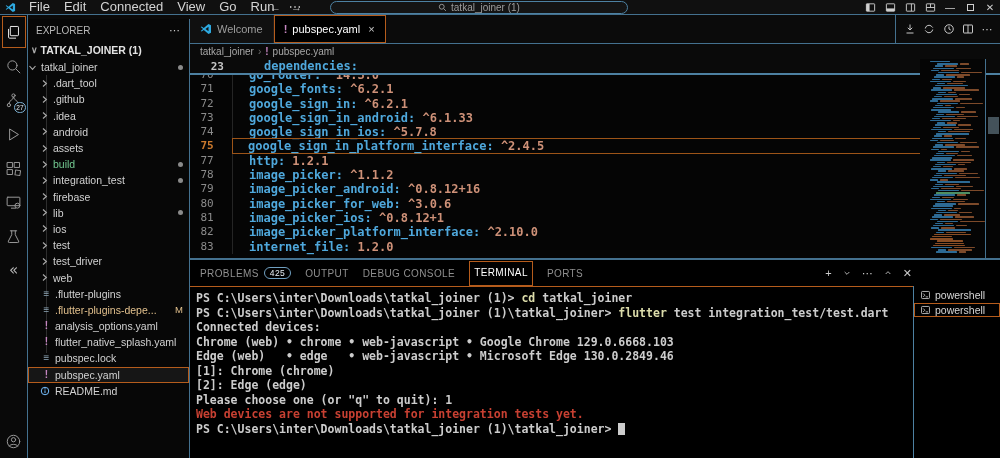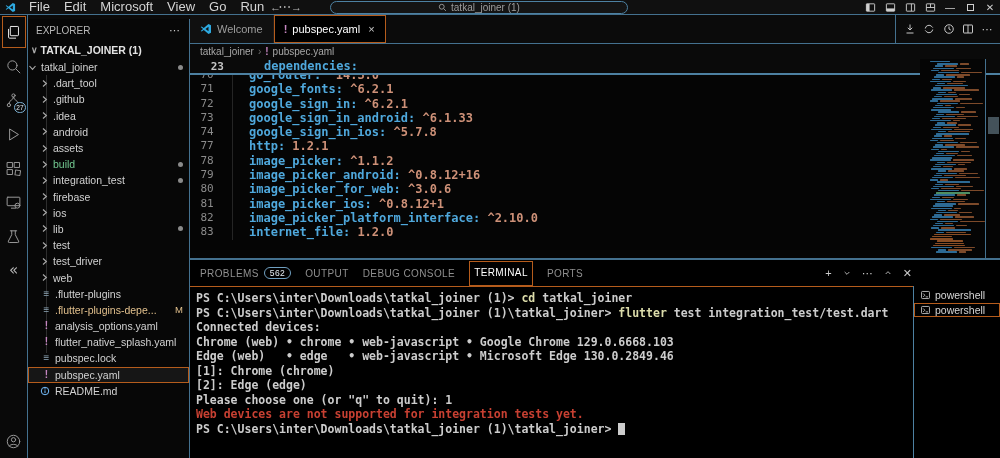--- a/index.html
+++ b/index.html
@@ -125,21 +125,21 @@
 
   <header class="titlebar">
     <span class="vslogo">
       <svg width="11" height="11" viewBox="0 0 24 24">
           <path fill="#2da9e0" d="M17 2l5 2.4v15.2L17 22l-9.5-8.2-4.2 3.2-1.8-1 4.6-4L1.5 8l1.8-1 4.2 3.2L17 2zm0 5.5L11 12l6 4.5v-9z"></path>
         </svg>
     </span>
     <nav class="menubar" id="menubar">
         <div class="menu-item">File</div>
         <div class="menu-item">Edit</div>
-        <div class="menu-item">Microsoft</div>
+        <div class="menu-item">Connected</div>
         <div class="menu-item">View</div>
         <div class="menu-item">Go</div>
         <div class="menu-item">Run</div>
         <div class="menu-item">⋯</div>
       </nav>
     <div class="nav-arrows">
       <span>←</span>
       <span>→</span>
     </div>
     <div class="cmd-center">
@@ -331,30 +331,30 @@
               </svg>
             </span>
             <span class="lbl">firebase</span>
           </div>
           <div class="trow child">
             <span class="chev">
               <svg width="9" height="9" viewBox="0 0 24 24" fill="none" stroke="#ababab" stroke-width="3">
                 <path d="M8 4l9 8-9 8"></path>
               </svg>
             </span>
-            <span class="lbl">ios</span>
-          </div>
-          <div class="trow child">
-            <span class="chev">
-              <svg width="9" height="9" viewBox="0 0 24 24" fill="none" stroke="#ababab" stroke-width="3">
-                <path d="M8 4l9 8-9 8"></path>
-              </svg>
-            </span>
             <span class="lbl">lib</span>
             <span class="dot"></span>
+          </div>
+          <div class="trow child">
+            <span class="chev">
+              <svg width="9" height="9" viewBox="0 0 24 24" fill="none" stroke="#ababab" stroke-width="3">
+                <path d="M8 4l9 8-9 8"></path>
+              </svg>
+            </span>
+            <span class="lbl">ios</span>
           </div>
           <div class="trow child">
             <span class="chev">
               <svg width="9" height="9" viewBox="0 0 24 24" fill="none" stroke="#ababab" stroke-width="3">
                 <path d="M8 4l9 8-9 8"></path>
               </svg>
             </span>
             <span class="lbl">test</span>
           </div>
           <div class="trow child">
@@ -481,20 +481,24 @@
               <span class="ctext"><span class="ckey">google_sign_in</span><span class="ckey">: </span><span class="cval">^6.2.1</span></span>
             </div>
             <div class="cline">
               <span class="gut">73</span>
               <span class="ctext"><span class="ckey">google_sign_in_android</span><span class="ckey">: </span><span class="cval">^6.1.33</span></span>
             </div>
             <div class="cline">
               <span class="gut">74</span>
               <span class="ctext"><span class="ckey">google_sign_in_ios</span><span class="ckey">: </span><span class="cval">^5.7.8</span></span>
             </div>
+            <div class="cline current">
+              <span class="gut">75</span>
+              <span class="ctext"><span class="ckey">google_sign_in_platform_interface</span><span class="ckey">: </span><span class="cval">^2.4.5</span></span>
+            </div>
             <div class="cline">
               <span class="gut">77</span>
               <span class="ctext"><span class="ckey">http</span><span class="ckey">: </span><span class="cval">1.2.1</span></span>
             </div>
             <div class="cline">
               <span class="gut">78</span>
               <span class="ctext"><span class="ckey">image_picker</span><span class="ckey">: </span><span class="cval">^1.1.2</span></span>
             </div>
             <div class="cline">
               <span class="gut">79</span>
@@ -948,21 +952,21 @@
           <div class="sb-thumb"></div>
         </div>
       </div>
     </section>
 
     <section class="panel">
       <div class="panel-bar">
         <div style="display:flex;gap:14px;align-items:center;" id="ptabs">
             <div class="ptab">
               <span>PROBLEMS</span>
-              <span class="pbadge">562</span>
+              <span class="pbadge">425</span>
             </div>
             <div class="ptab">
               <span>OUTPUT</span>
             </div>
             <div class="ptab">
               <span>DEBUG CONSOLE</span>
             </div>
             <div class="ptab active">
               <span>TERMINAL</span>
             </div>

